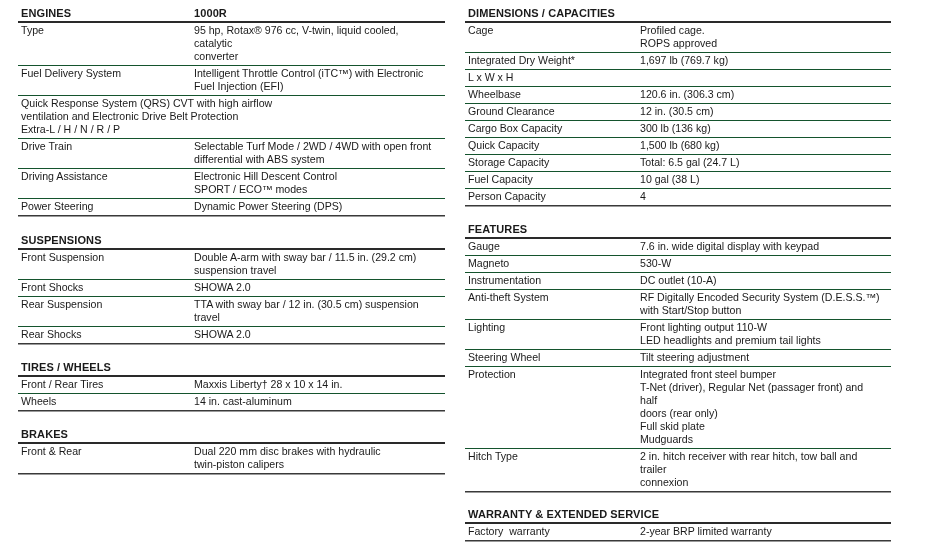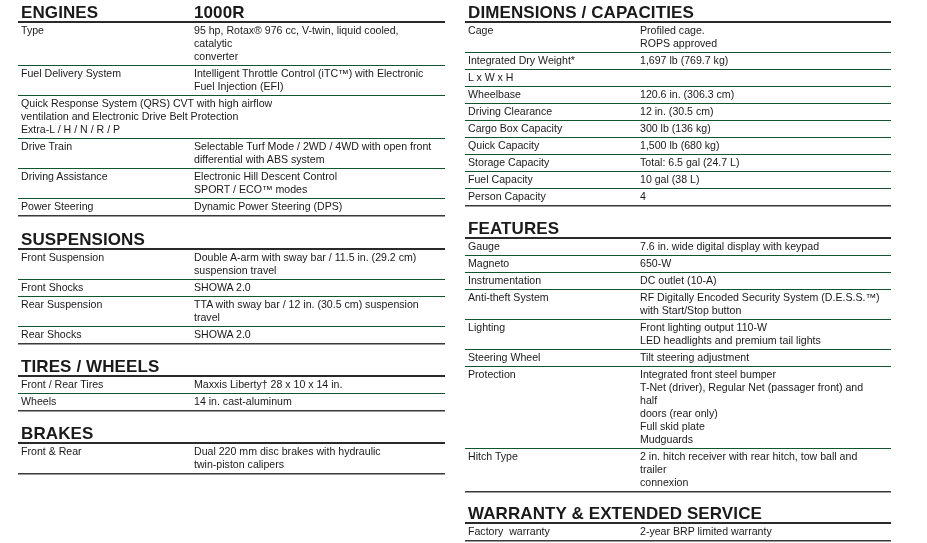--- a/index.html
+++ b/index.html
@@ -6,21 +6,21 @@
   body {
     width:927px; height:543px; position:relative; overflow:hidden;
     font-family:"Liberation Sans", "DejaVu Sans", sans-serif;
     color:#1a1a1a;
   }
   .col { position:absolute; top:6px; }
   .col.left { left:18px; width:427px; }
   .col.right { left:465px; width:426px; }
   .section { margin:0; }
   .sec-head {
-    display:flex; font-weight:bold; font-size:17px; letter-spacing:0.1px;
+    display:flex; font-weight:bold; font-size:11px; letter-spacing:0.1px;
     padding:0 0 1px 3px; border-bottom:2px solid #2a2a2a; line-height:14px;
     height:14px;
   }
   .sec-head .h1 { width:173px; }
   .row {
     display:flex; font-size:10.6px; line-height:13px;
     padding:1px 0 2px 3px; border-bottom:1px solid #14532d;
   }
   .row.last { border-bottom:1px solid #3a3a3a; box-shadow:0 1px 0 #9a9a9a; margin-bottom:1px;justify-content:space-between; }
   .row .k { width:173px; flex:none; }
@@ -145,21 +145,21 @@
         <span class="v">1,697 lb (769.7 kg)</span>
       </div>
     <div class="row">
         <span class="k">L x W x H</span>
       </div>
     <div class="row">
         <span class="k">Wheelbase</span>
         <span class="v">120.6 in. (306.3 cm)</span>
       </div>
     <div class="row">
-        <span class="k">Driving Clearance</span>
+        <span class="k">Ground Clearance</span>
         <span class="v">12 in. (30.5 cm)</span>
       </div>
     <div class="row">
         <span class="k">Cargo Box Capacity</span>
         <span class="v">300 lb (136 kg)</span>
       </div>
     <div class="row">
         <span class="k">Quick Capacity</span>
         <span class="v">1,500 lb (680 kg)</span>
       </div>
@@ -182,21 +182,21 @@
   <div class="section">
     <div class="sec-head">
       <span>FEATURES</span>
     </div>
     <div class="row">
         <span class="k">Gauge</span>
         <span class="v">7.6 in. wide digital display with keypad</span>
       </div>
     <div class="row">
         <span class="k">Magneto</span>
-        <span class="v">650-W</span>
+        <span class="v">530-W</span>
       </div>
     <div class="row">
         <span class="k">Instrumentation</span>
         <span class="v">DC outlet (10-A)</span>
       </div>
     <div class="row">
         <span class="k">Anti-theft System</span>
         <span class="v">RF Digitally Encoded Security System (D.E.S.S.™)
 with Start/Stop button</span>
       </div>

